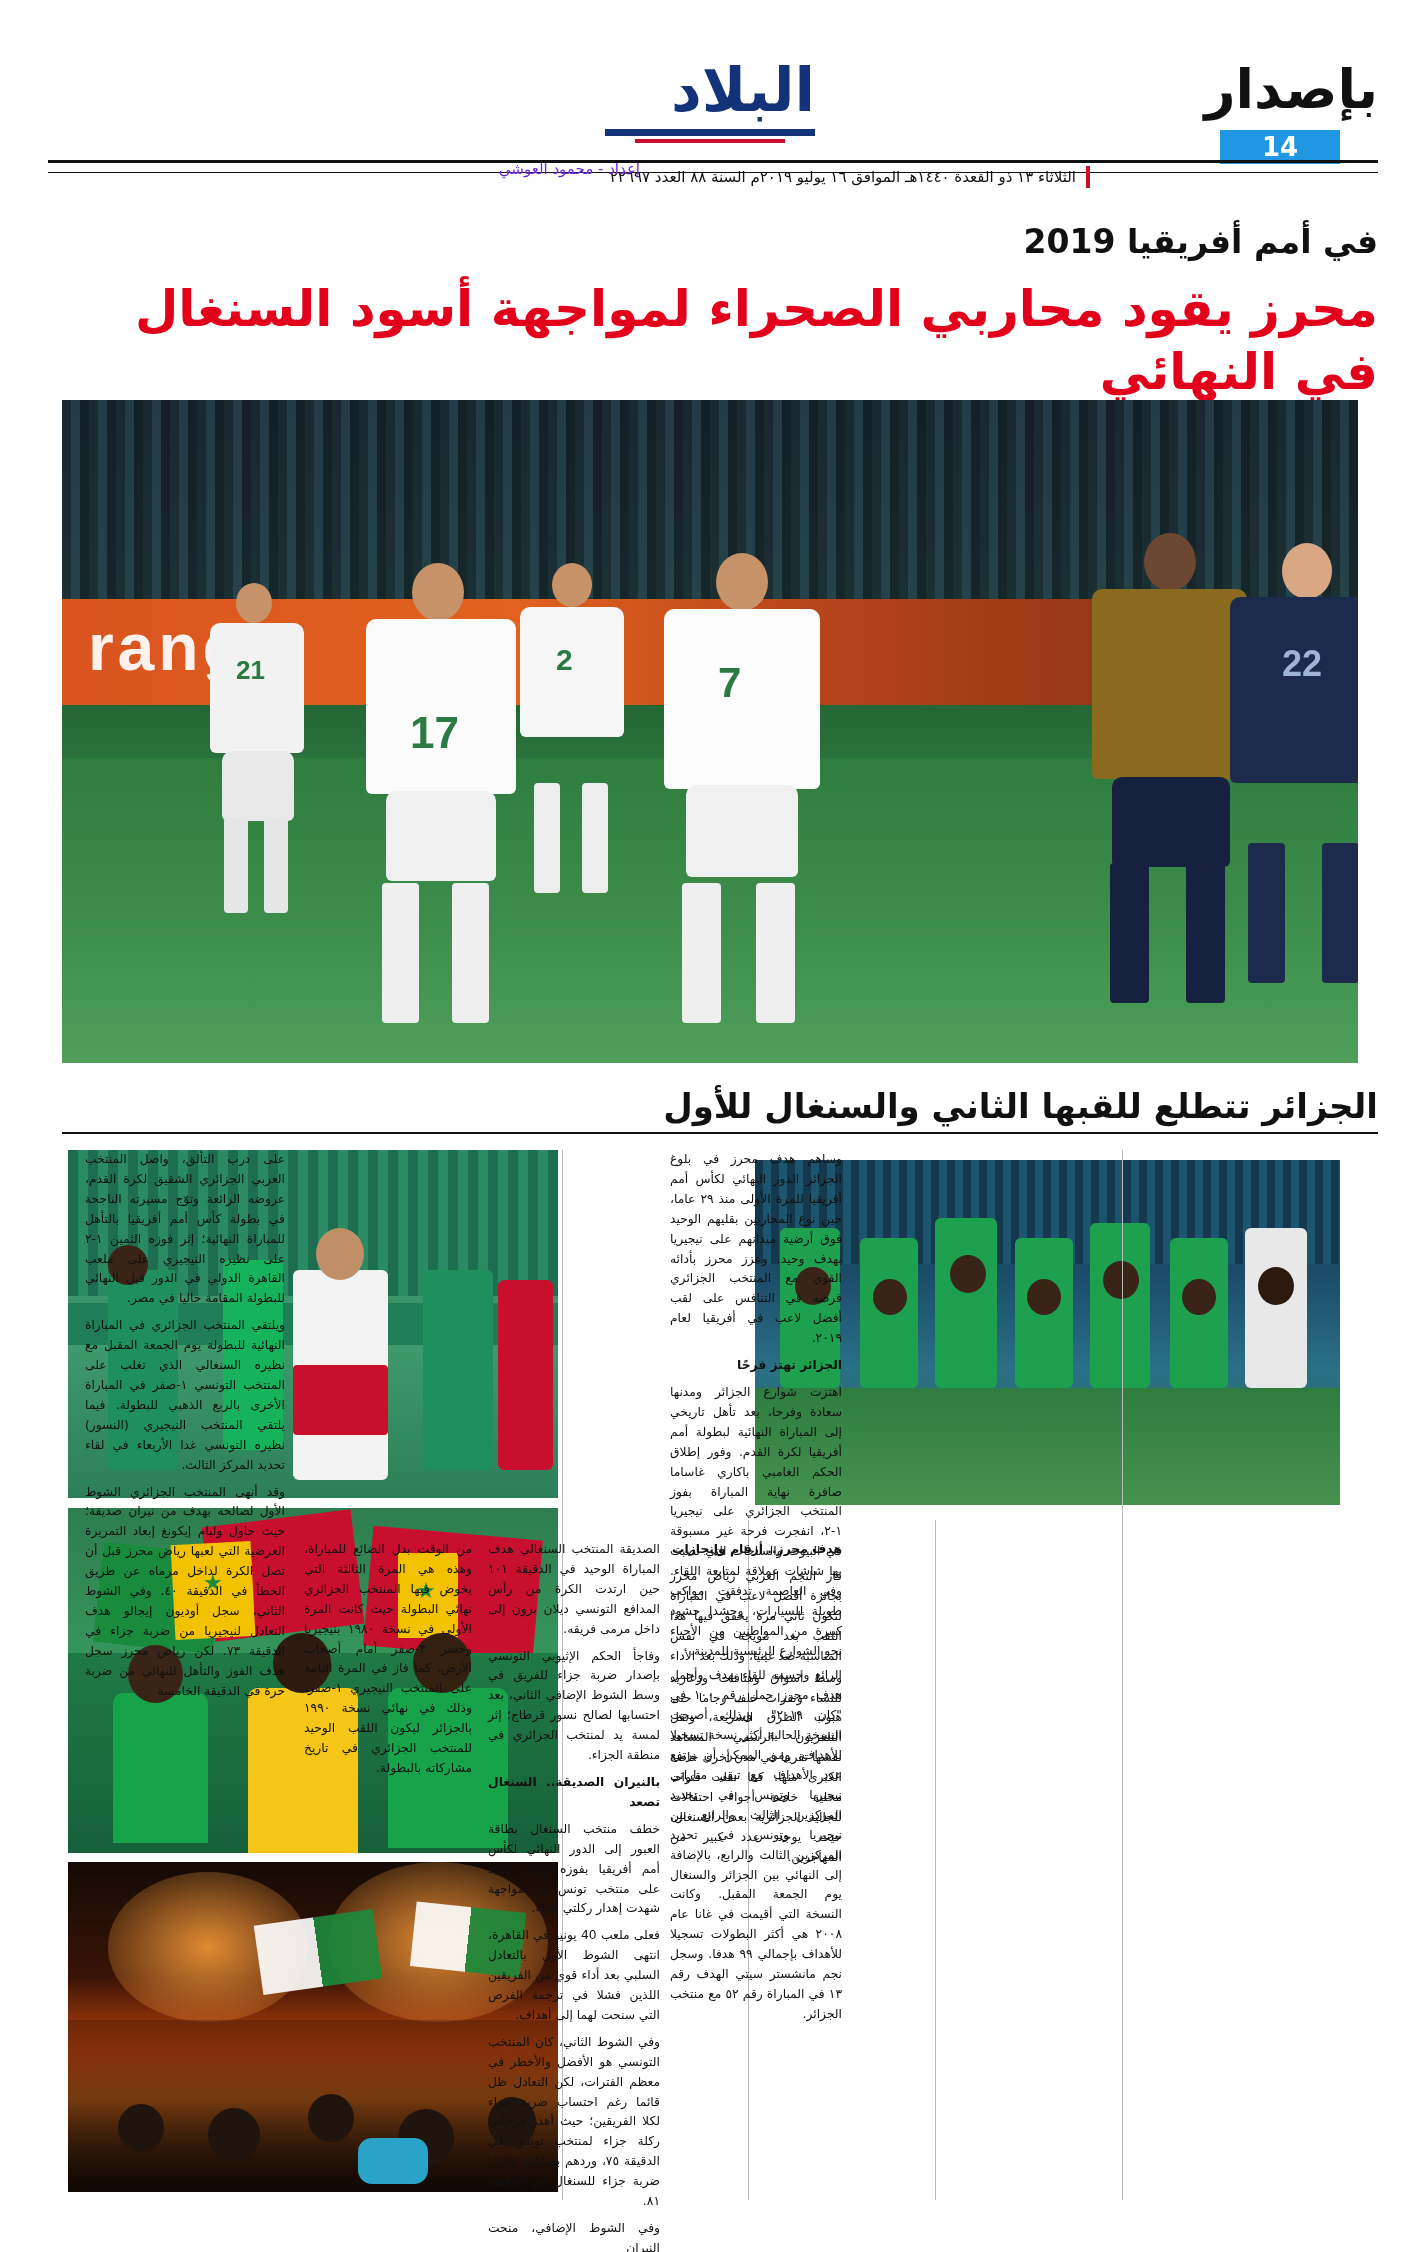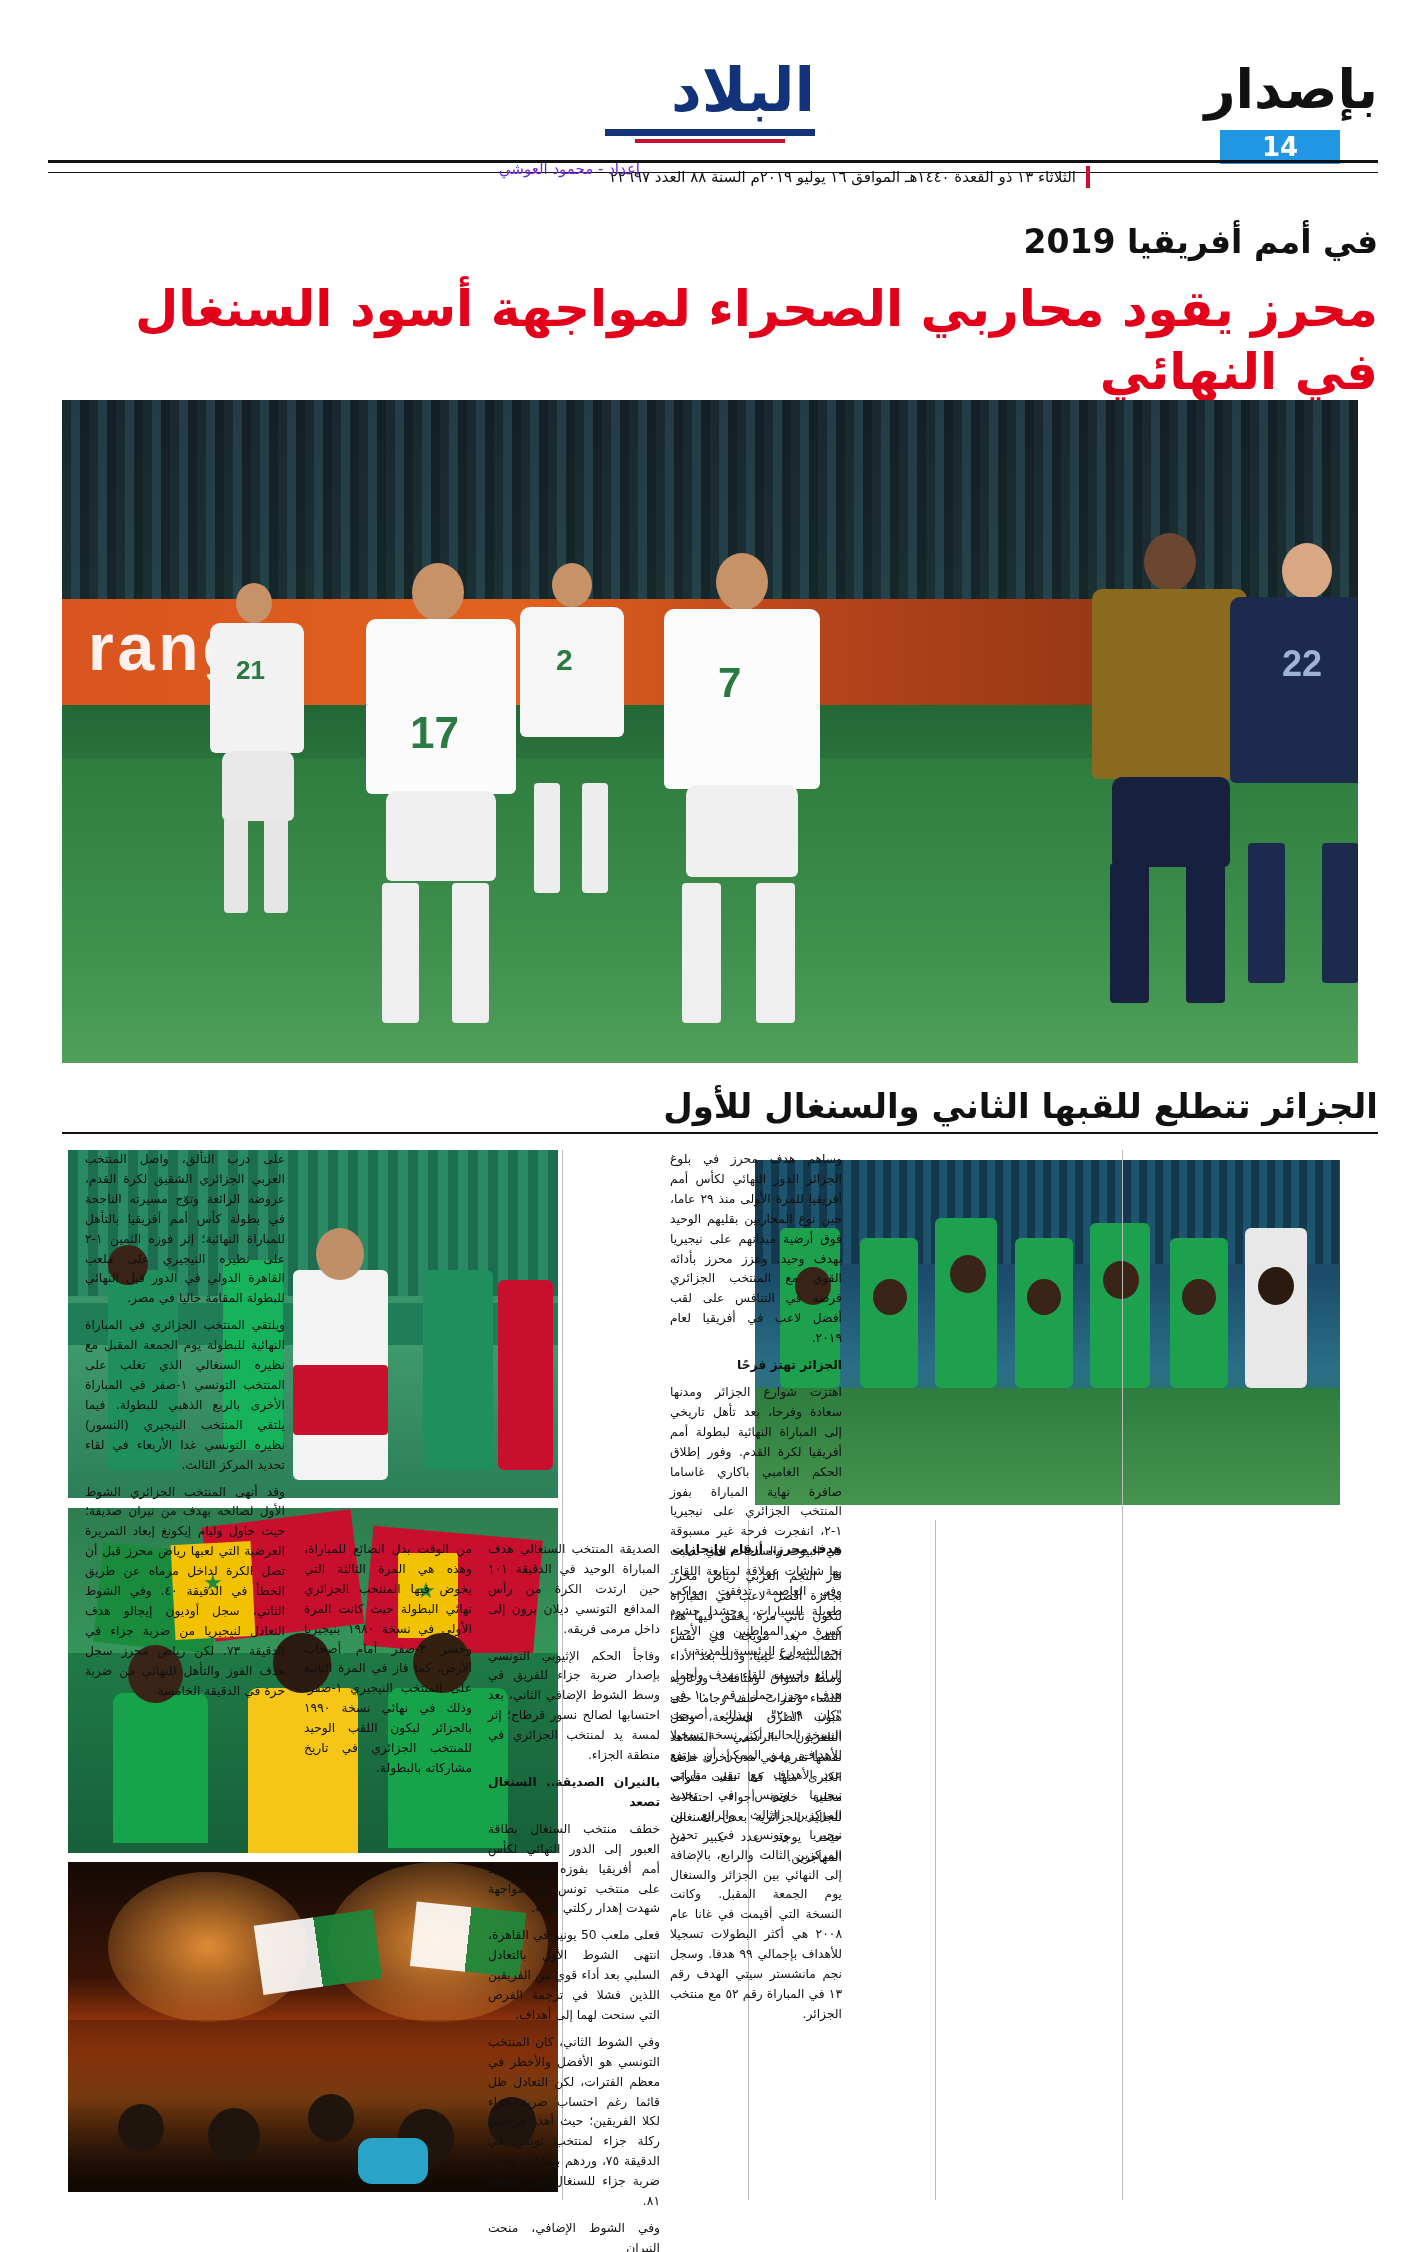--- a/index.html
+++ b/index.html
@@ -275,21 +275,21 @@
   <div class="col" style="right:578px;width:172px;top:1540px;height:660px;">
     <p class="sub">هدف محرز.. أرقام وإنجازات</p>
     <p>فاز النجم العربي رياض محرز بجائزة أفضل لاعب في المباراة لتكون ثاني مرة يحقق فيها هذا اللقب بعد تتويجه في نفس المناسبة ضد غينيا، وذلك بعد الأداء الرائع وحسمه للقاء بهدف وأجمل هدف محرز حمل رقم ١٠٠ في "كان ٢٠١٩". وبذلك أصبحت النسخة الحالية أكثر نسخة تسجيلا للأهداف، ومن الممكن أن يرتفع عدد الأهداف مع تبقي مباراتي نيجيريا وتونس في تحديد المركزين الثالث والرابع بين نيجيريا وتونس في تحديد المركزين الثالث والرابع، بالإضافة إلى النهائي بين الجزائر والسنغال يوم الجمعة المقبل. وكانت النسخة التي أقيمت في غانا عام ٢٠٠٨ هي أكثر البطولات تسجيلا للأهداف بإجمالي ٩٩ هدفا. وسجل نجم مانشستر سيتي الهدف رقم ١٣ في المباراة رقم ٥٢ مع منتخب الجزائر.</p>
   </div>
 
   <div class="col" style="right:760px;width:172px;top:1540px;height:660px;">
     <p>الصديقة المنتخب السنغالي هدف المباراة الوحيد في الدقيقة ١٠١ حين ارتدت الكرة من رأس المدافع التونسي ديلان برون إلى داخل مرمى فريقه.</p>
     <p>وفاجأ الحكم الإثيوبي التونسي بإصدار ضربة جزاء للفريق في وسط الشوط الإضافي الثاني، بعد احتسابها لصالح نسور قرطاج؛ إثر لمسة يد لمنتخب الجزائري في منطقة الجزاء.</p>
     <p class="sub">بالنيران الصديقة.. السنغال تصعد</p>
     <p>خطف منتخب السنغال بطاقة العبور إلى الدور النهائي لكأس أمم أفريقيا بفوزه بهدف وحيد على منتخب تونس في مواجهة شهدت إهدار ركلتي جزاء.</p>
-    <p>فعلى ملعب 50 يونيو في القاهرة، انتهى الشوط الأول بالتعادل السلبي بعد أداء قوي من الفريقين اللذين فشلا في ترجمة الفرص التي سنحت لهما إلى أهداف.</p>
+    <p>فعلى ملعب 40 يونيو في القاهرة، انتهى الشوط الأول بالتعادل السلبي بعد أداء قوي من الفريقين اللذين فشلا في ترجمة الفرص التي سنحت لهما إلى أهداف.</p>
     <p>وفي الشوط الثاني، كان المنتخب التونسي هو الأفضل والأخطر في معظم الفترات، لكن التعادل ظل قائما رغم احتساب ضربة جزاء لكلا الفريقين؛ حيث أهدر فرحاني ركلة جزاء لمنتخب تونس في الدقيقة ٧٥، وردهم بسايلت بإهدار ضربة جزاء للسنغال في الدقيقة ٨١.</p>
     <p>وفي الشوط الإضافي، منحت النيران</p>
   </div>
 
   <div class="col" style="right:948px;width:168px;top:1540px;height:660px;">
     <p>من الوقت بدل الضائع للمباراة، وهذه هي المرة الثالثة التي يخوض فيها المنتخب الجزائري نهائي البطولة حيث كانت المرة الأولى في نسخة ١٩٨٠ بنيجيريا وخسر ٣-صفر أمام أصحاب الأرض، كما فاز في المرة الثانية على المنتخب النيجيري ١-صفر، وذلك في نهائي نسخة ١٩٩٠ بالجزائر ليكون اللقب الوحيد للمنتخب الجزائري في تاريخ مشاركاته بالبطولة.</p>
   </div>
 
   <div class="col" style="right:1135px;width:200px;top:1150px;height:1050px;">
     <p>على درب التألق، واصل المنتخب العربي الجزائري الشقيق لكرة القدم، عروضه الرائعة وتوّج مسيرته الناجحة في بطولة كأس أمم أفريقيا بالتأهل للمباراة النهائية؛ إثر فوزه الثمين ١-٢ على نظيره النيجيري على ملعب القاهرة الدولي في الدور قبل النهائي للبطولة المقامة حاليا في مصر.</p>

